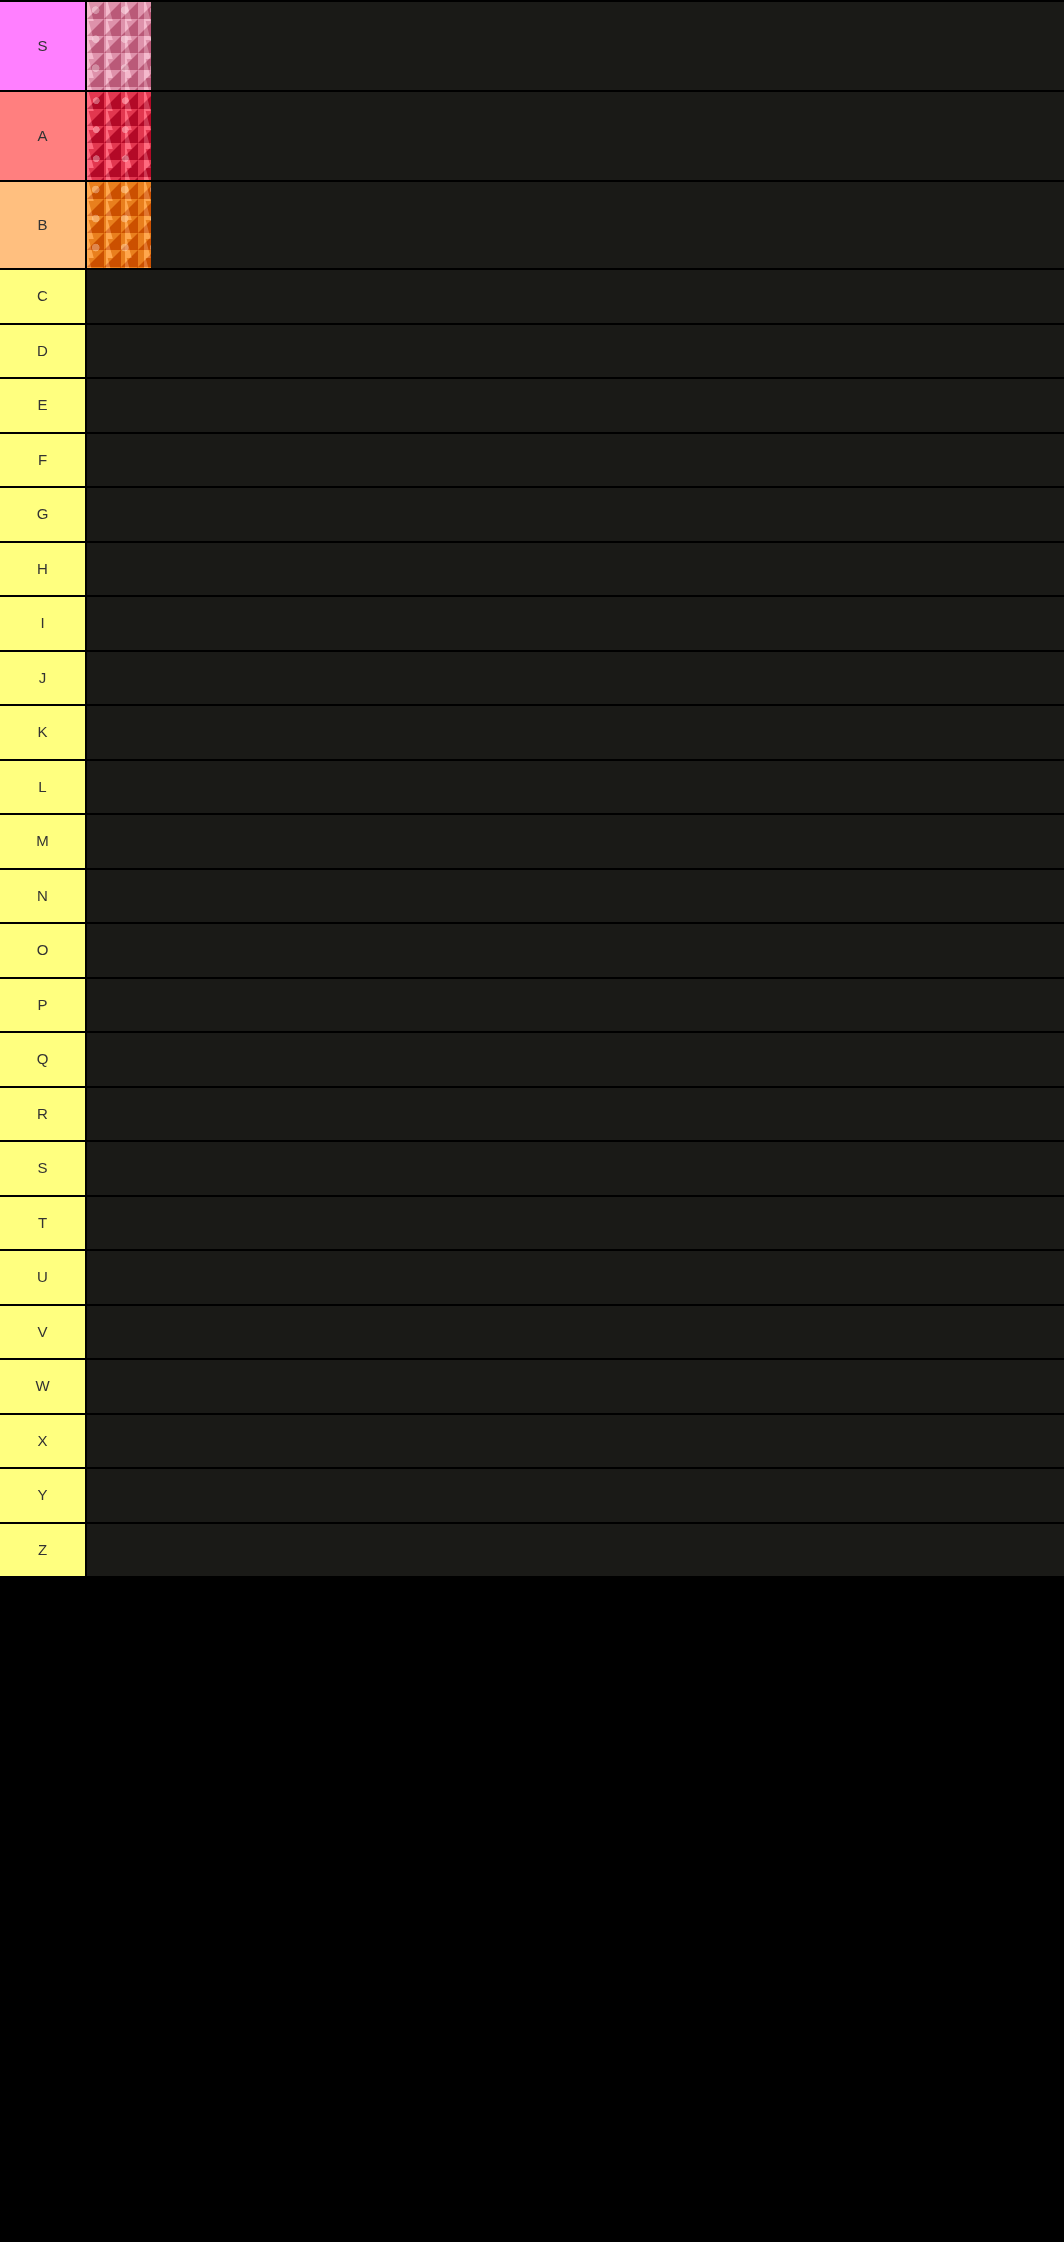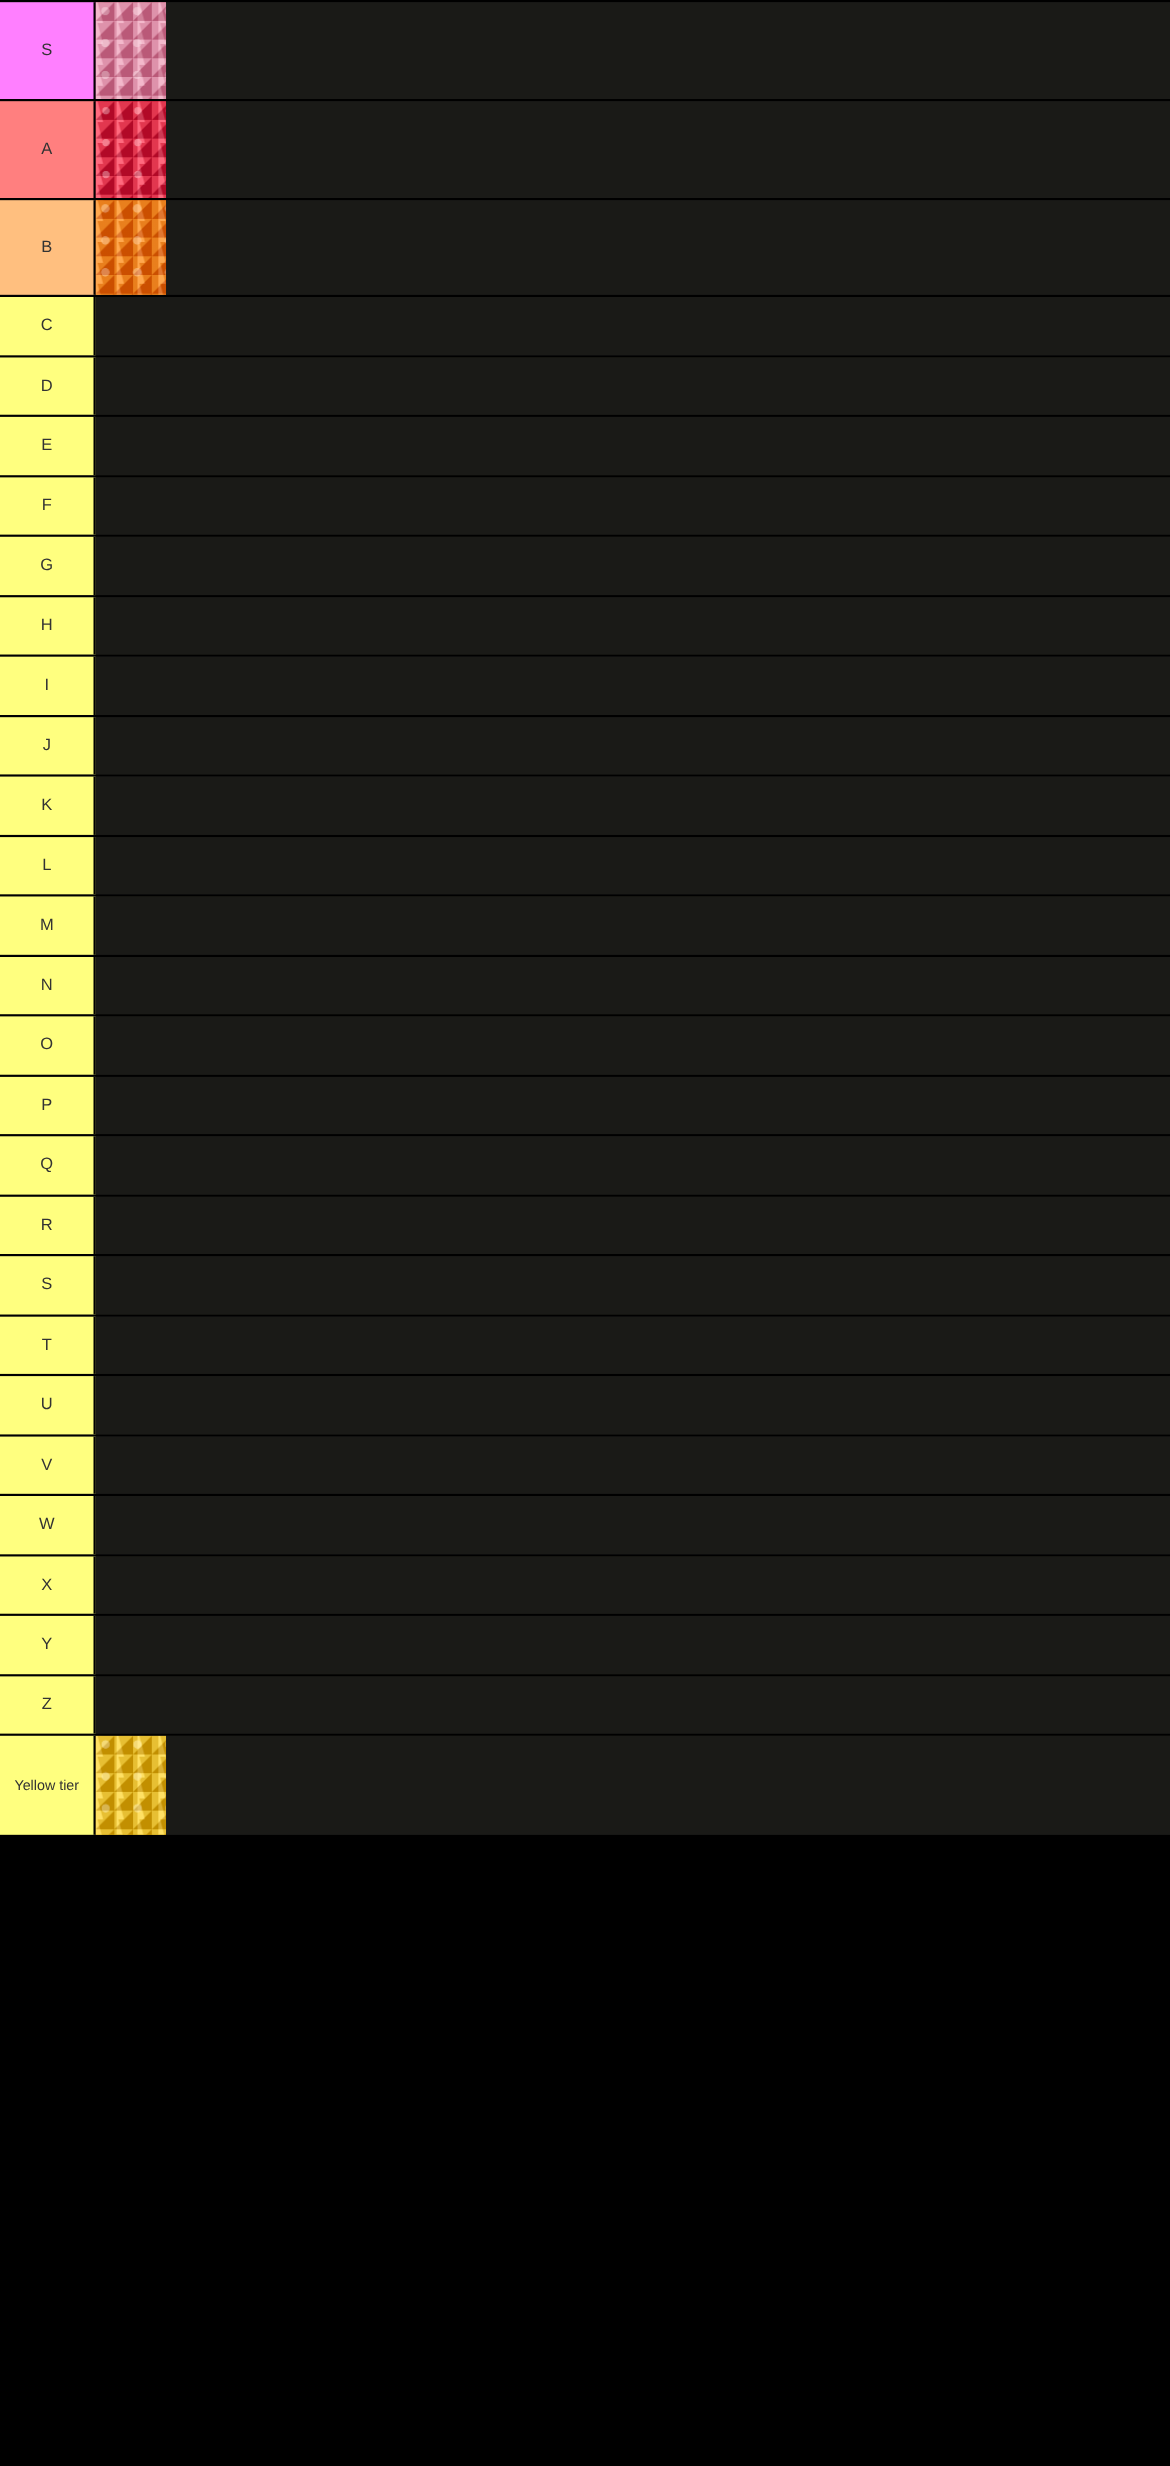--- a/index.html
+++ b/index.html
@@ -310,23 +310,15 @@
         <div class="tier-dropzone"></div>
       </div>
       <div class="tier-row" style="height: 55px;">
         <div class="tier-label" style="background: rgb(255, 255, 127);">Y</div>
         <div class="tier-dropzone"></div>
       </div>
       <div class="tier-row" style="height: 54px;">
         <div class="tier-label" style="background: rgb(255, 255, 127);">Z</div>
         <div class="tier-dropzone"></div>
       </div>
-      <div class="tier-row" style="height: 92px;">
-        <div class="tier-label small" style="background: rgb(255, 255, 127);">Yellow tier</div>
-        <div class="tier-dropzone">
-          <div class="tier-item">
-            <div class="candy-tex candy-yellow"></div>
-          </div>
-        </div>
-      </div>
     </div>
 
 </div>
 
 </body></html>

